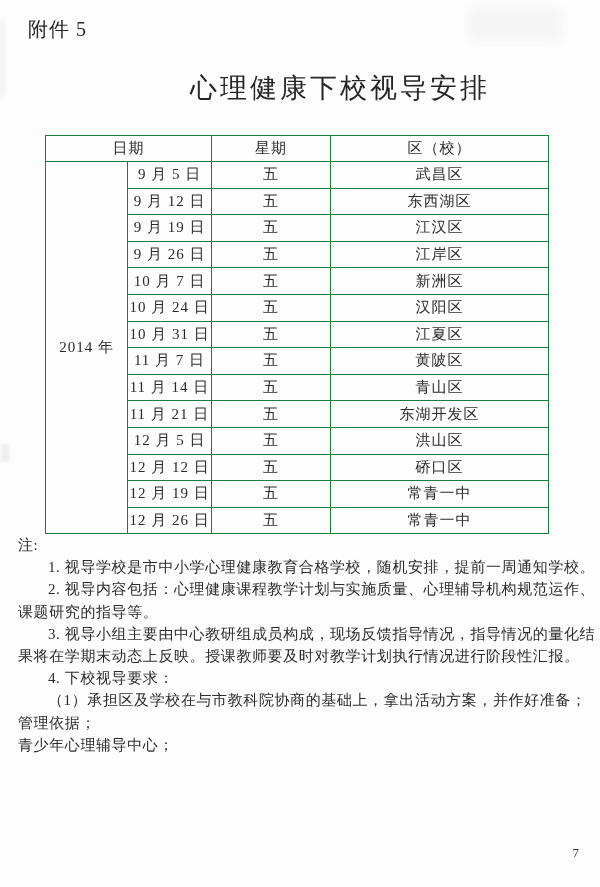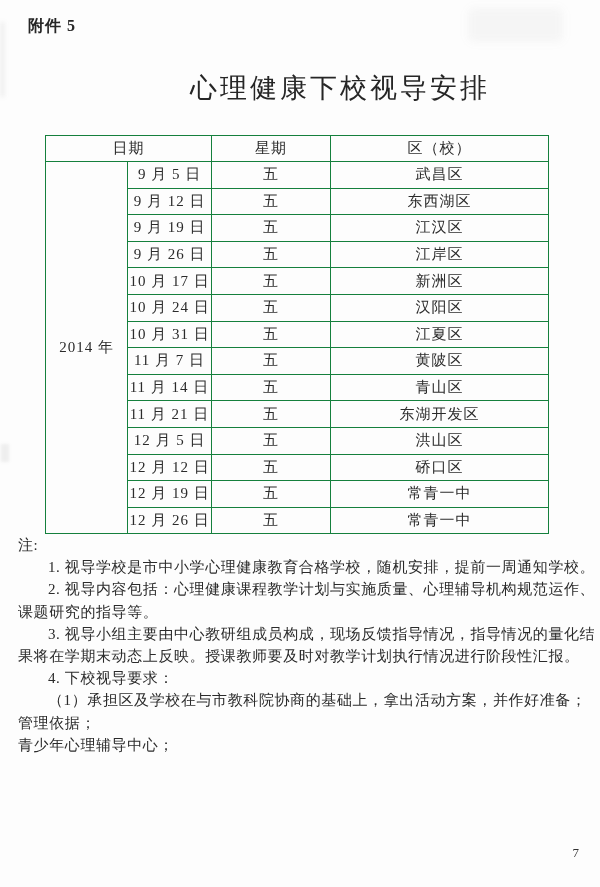--- a/index.html
+++ b/index.html
@@ -30,22 +30,22 @@
     filter: blur(2px);
   }
   .artifact-left-mark {
     left: 1px; top: 444px; width: 8px; height: 18px;
     background: rgba(90,90,90,0.09);
     filter: blur(1.5px);
   }
   .attachment-label {
     position: absolute;
     left: 28px; top: 16px;
-    font-size: 16px;
-    font-weight: 700;
+    font-size: 20px;
+    font-weight: 400;
     letter-spacing: 1px;
     text-align: center;
   }
   .doc-title {
     position: absolute;
     left: 0; top: 70px;
     width: 100%;
     text-align: center;
     font-size: 27px;
     font-weight: 400;
@@ -135,21 +135,21 @@
         <td>9 月 19 日</td>
         <td>五</td>
         <td>江汉区</td>
       </tr>
       <tr>
         <td>9 月 26 日</td>
         <td>五</td>
         <td>江岸区</td>
       </tr>
       <tr>
-        <td>10 月 17 日</td>
+        <td>10 月 7 日</td>
         <td>五</td>
         <td>新洲区</td>
       </tr>
       <tr>
         <td>10 月 24 日</td>
         <td>五</td>
         <td>汉阳区</td>
       </tr>
       <tr>
         <td>10 月 31 日</td>

